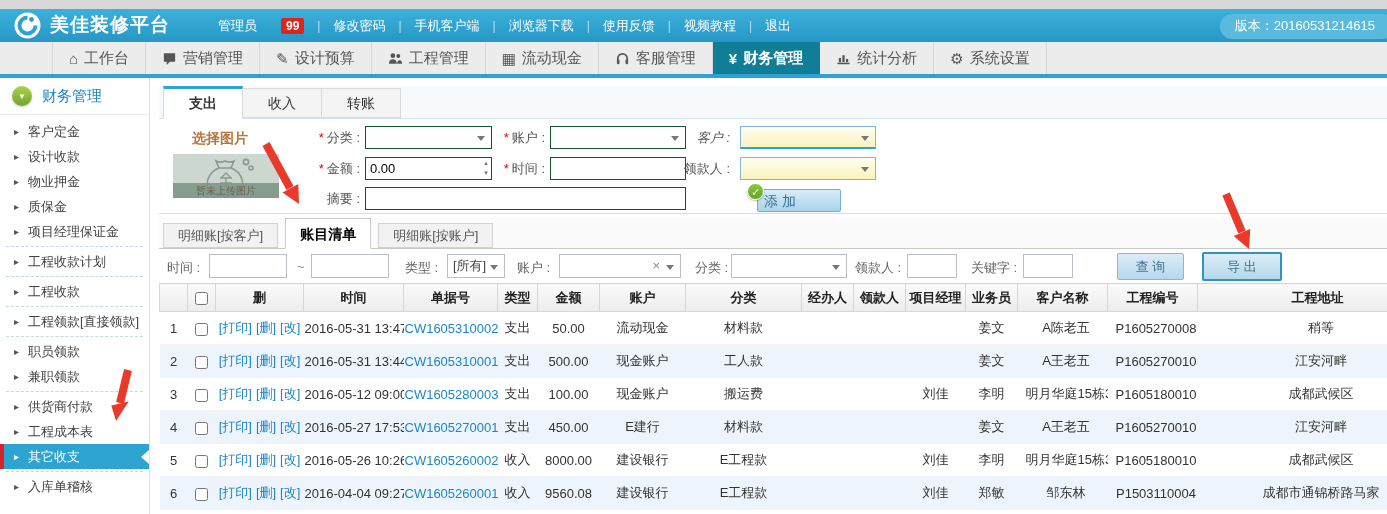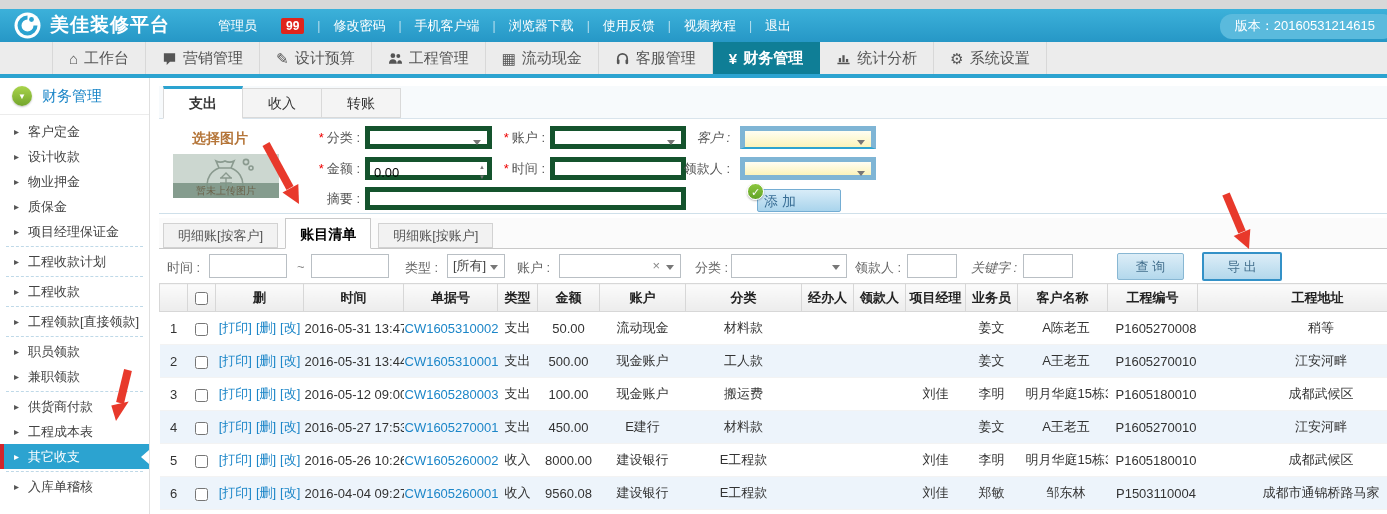--- a/index.html
+++ b/index.html
@@ -66,21 +66,21 @@
   .form-panel{position:absolute;top:41px;left:8px;right:0;height:95px;background:#fff;
     border-bottom:1px solid #cfe0ea;}
   .pick-title{position:absolute;left:33px;top:11px;font-size:14px;font-weight:bold;color:#b5763a;cursor:pointer;}
   .pick-box{position:absolute;left:14px;top:35px;width:106px;height:44px;background:#ccd7d0;
     overflow:hidden;cursor:pointer;}
   .pick-box svg{position:absolute;left:24px;top:2px;}
   .pick-caption{position:absolute;left:0;right:0;bottom:0;height:15px;line-height:15px;
     background:rgba(125,150,134,.9);color:#6b6149;font-size:10px;text-align:center;}
   .f-lbl{position:absolute;width:101px;text-align:right;font-size:13px;color:#555;line-height:23px;}
   .req{color:#e00;margin-right:3px;}
-  .fld{position:absolute;height:23px;border:5px solid #14532d;background:#fff;}
+  .fld{position:absolute;height:23px;border:1px solid #14532d;background:#fff;}
   .fld.yellow{background:linear-gradient(#fffef2,#fbf3ba);border-color:#7fb5d5;}
   .caret{position:absolute;right:6px;top:9px;border:4px solid transparent;border-top:5px solid #777;}
   .fld input{border:none;outline:none;width:100%;height:21px;font-size:13px;padding:0 4px;
     font-family:inherit;background:transparent;}
   .spin{position:absolute;right:2px;top:1px;display:flex;flex-direction:column;gap:1px;
     font-size:6px;color:#777;line-height:9px;}
   .add-btn{position:absolute;left:598px;top:70px;width:84px;height:23px;
     background:linear-gradient(#d8ecf8,#a9d4ec);border:1px solid #74add3;border-radius:2px;
     color:#3a6f96;font-size:14px;text-align:left;line-height:21px;cursor:pointer;}
   .check-ico{position:absolute;left:588px;top:64px;width:17px;height:17px;border-radius:50%;
@@ -328,21 +328,21 @@
       <div class="flt" style="left:400px;width:122px;">
         <span class="clear-x">×</span>
         <span class="caret" style="top:10px;"></span>
       </div>
       <span class="flt-lbl" style="left:536px;">分类 :</span>
       <div class="flt" style="left:572px;width:116px;">
         <span class="caret" style="top:10px;"></span>
       </div>
       <span class="flt-lbl" style="left:696px;">领款人 :</span>
       <div class="flt" style="left:748px;width:50px;"><input style=""></div>
-      <span class="flt-lbl" style="left:812px;font-style:italic;">关键字 :</span>
+      <span class="flt-lbl" style="left:812px;">关键字 :</span>
       <div class="flt" style="left:864px;width:50px;"><input style=""></div>
       <div class="btn btn-query">查 询</div>
       <div class="btn btn-export">导 出</div>
     </div>
 
     <div class="tbl-wrap">
       <table class="grid">
         <colgroup>
             <col style="width: 28px;">
             <col style="width: 28px;">

